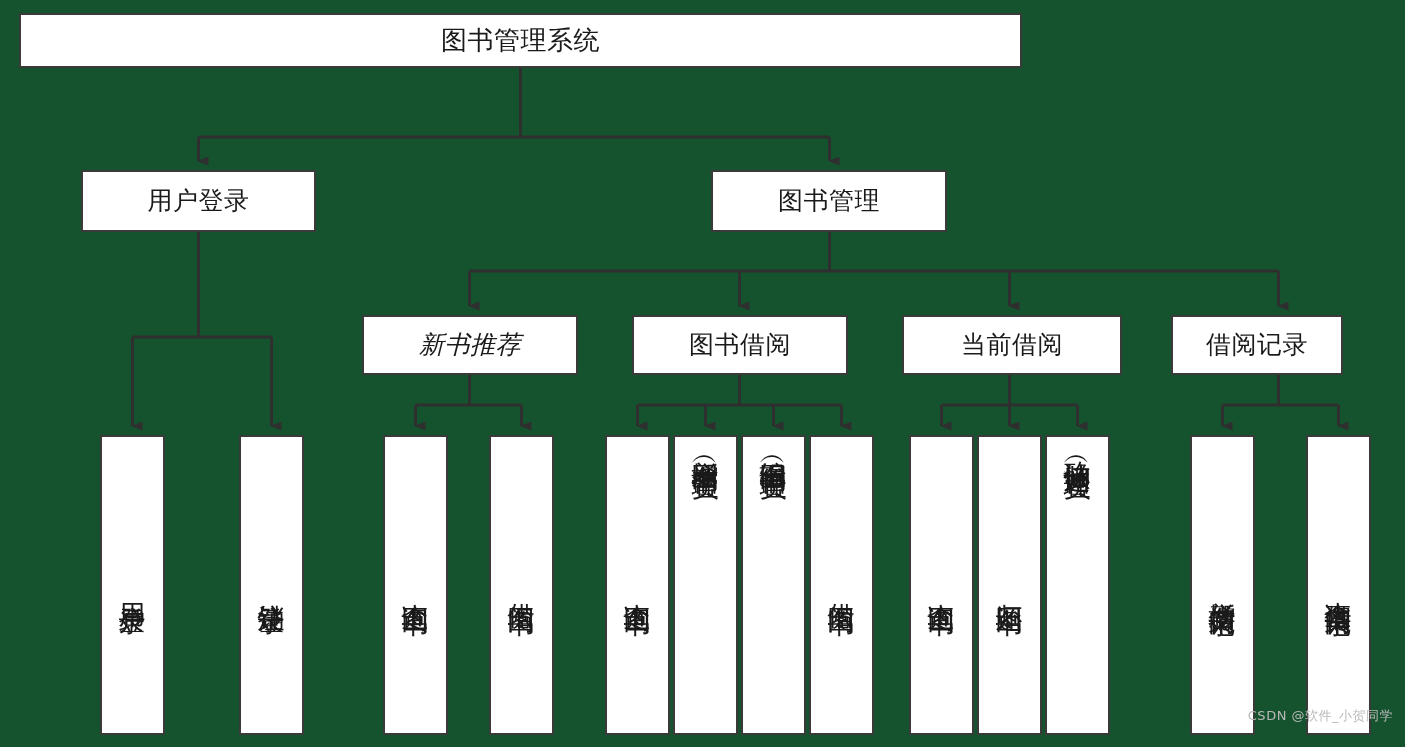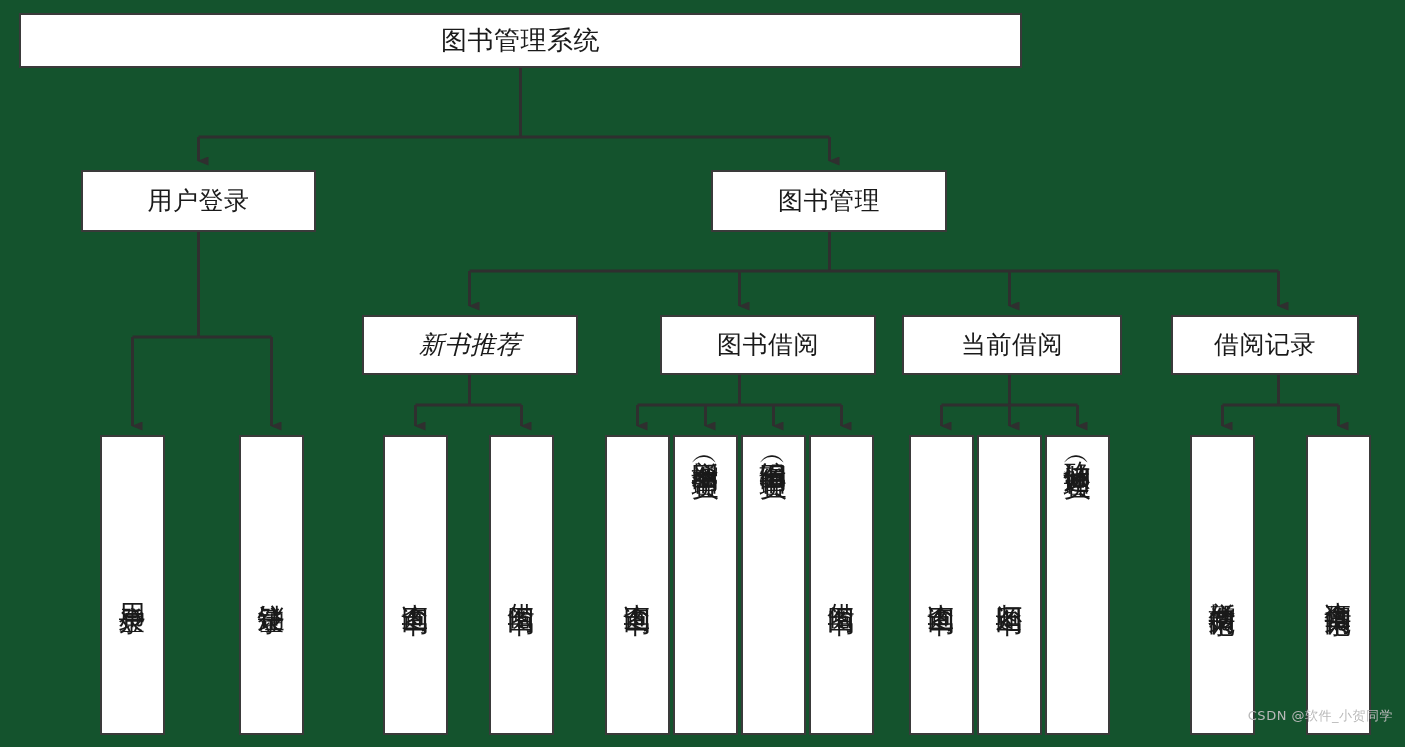--- a/index.html
+++ b/index.html
@@ -143,27 +143,27 @@
   <div class="node horiz" style="left:81px; top:170px; width:235px; height:62px;">
     <span class="node-label">用户登录</span>
   </div>
   <div class="node horiz" style="left:711px; top:170px; width:236px; height:62px;">
     <span class="node-label">图书管理</span>
   </div>
 
   <div class="node horiz" style="left:362px; top:315px; width:216px; height:60px;font-style:italic;">
     <span class="node-label">新书推荐</span>
   </div>
-  <div class="node horiz" style="left:632px; top:315px; width:216px; height:60px;margin-left:28px;">
+  <div class="node horiz" style="left:632px; top:315px; width:216px; height:60px;">
     <span class="node-label">图书借阅</span>
   </div>
   <div class="node horiz" style="left:902px; top:315px; width:220px; height:60px;">
     <span class="node-label">当前借阅</span>
   </div>
-  <div class="node horiz" style="left:1171px; top:315px; width:188px; height:60px;">
+  <div class="node horiz" style="left:1171px; top:315px; width:172px; height:60px;">
     <span class="node-label">借阅记录</span>
   </div>
 
   <div class="node vert centered" style="left:100px; top:435px; width:65px; height:300px;">
     <span class="node-label">用户登录</span>
   </div>
   <div class="node vert centered" style="left:239px; top:435px; width:65px; height:300px;">
     <span class="node-label">注销登录</span>
   </div>
 

